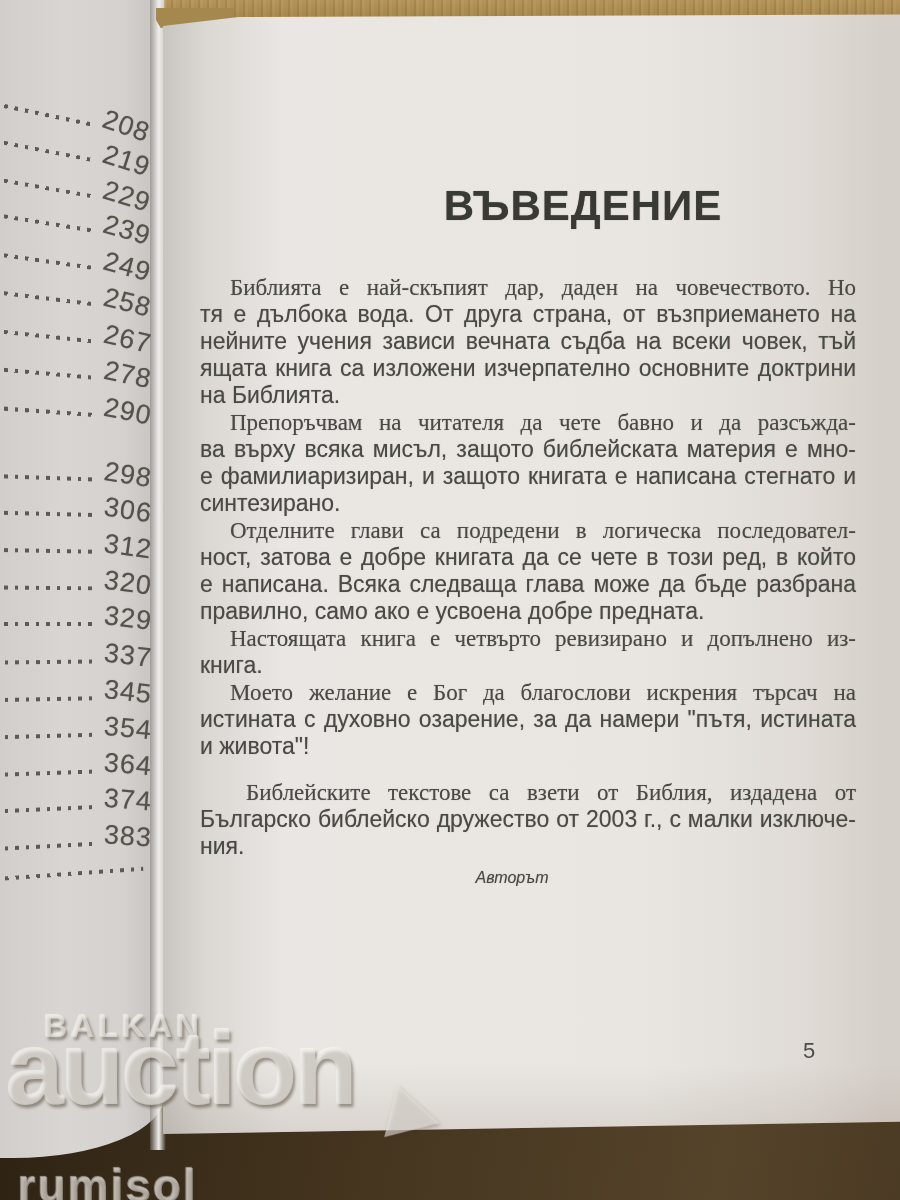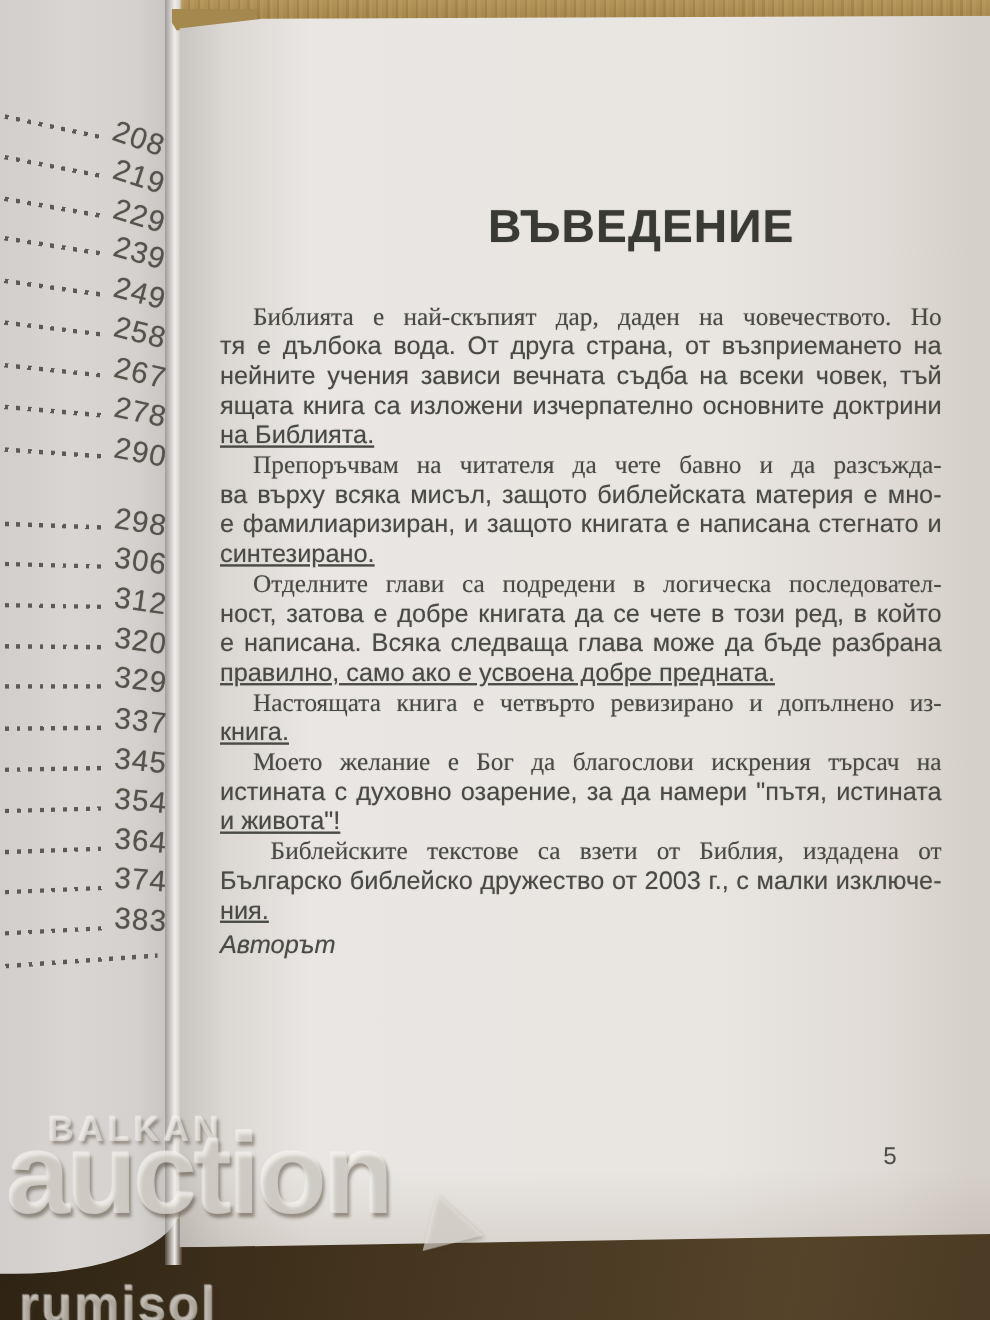--- a/index.html
+++ b/index.html
@@ -35,24 +35,24 @@
       linear-gradient(90deg,#c8c4c0 0px,#dbd7d3 42px,#e9e6e3 120px,#e9e6e2 480px,#e0dbd6 640px,#d6d0ca 720px);
     clip-path:polygon(0 12px,9% 3px,100% 0,100% calc(100% - 14px),0 100%);
     box-shadow:0 6px 16px rgba(25,18,8,.5);}
   .page-title{position:absolute;left:0;top:168px;width:100%;margin:0;text-align:center;
     font-size:42px;font-weight:bold;letter-spacing:1px;color:#3a3a34;
     text-shadow:0 0 1px rgba(58,58,52,.55);}
   .text-block{position:absolute;left:37px;top:260px;width:656px;
     font-size:23px;line-height:27px;color:#4a4a45;text-shadow:0 0 1px rgba(74,74,69,.45);}
   .bl{min-height:27px;}
   .j{text-align:justify;text-align-last:justify;}
-  .last{text-align:left;text-align-last:left;text-decoration:underline;}
+  .last{text-align:left;text-align-last:left;}
   .first{text-indent:30px;font-family:Liberation Serif, serif;}
-  .indent-lg{text-indent:46px;}
-  .signature{margin-top:4px;text-align:left;padding-right:32px;font-style:italic;font-size:23px;}
+  .indent-lg{text-indent:46px;margin-top:19px;}
+  .signature{margin-top:4px;text-align:center;padding-right:32px;font-style:italic;font-size:16px;}
   .pageno{position:absolute;left:640px;top:1024px;font-size:22px;color:#4c4c48;}
   
   .watermark{position:absolute;inset:0;z-index:9;pointer-events:none;}
   .wm{position:absolute;color:rgba(236,233,228,.62);font-weight:bold;
     text-shadow:2px 3px 3px rgba(60,48,32,.45),-1px -1px 1px rgba(255,255,255,.55);}
   .wm-balkan{left:44px;top:994px;font-size:32px;letter-spacing:4px;margin-top:14px;}
   .wm-auction{left:6px;top:1016px;font-size:104px;letter-spacing:-3px;line-height:1;}
   .wm-rumisol{left:18px;top:1159px;font-size:46px;letter-spacing:2px;color:rgba(225,220,212,.5);}
   .wm-arrow{position:absolute;left:390px;top:1090px;width:0;height:0;
     border-left:50px solid rgba(232,229,224,.6);

